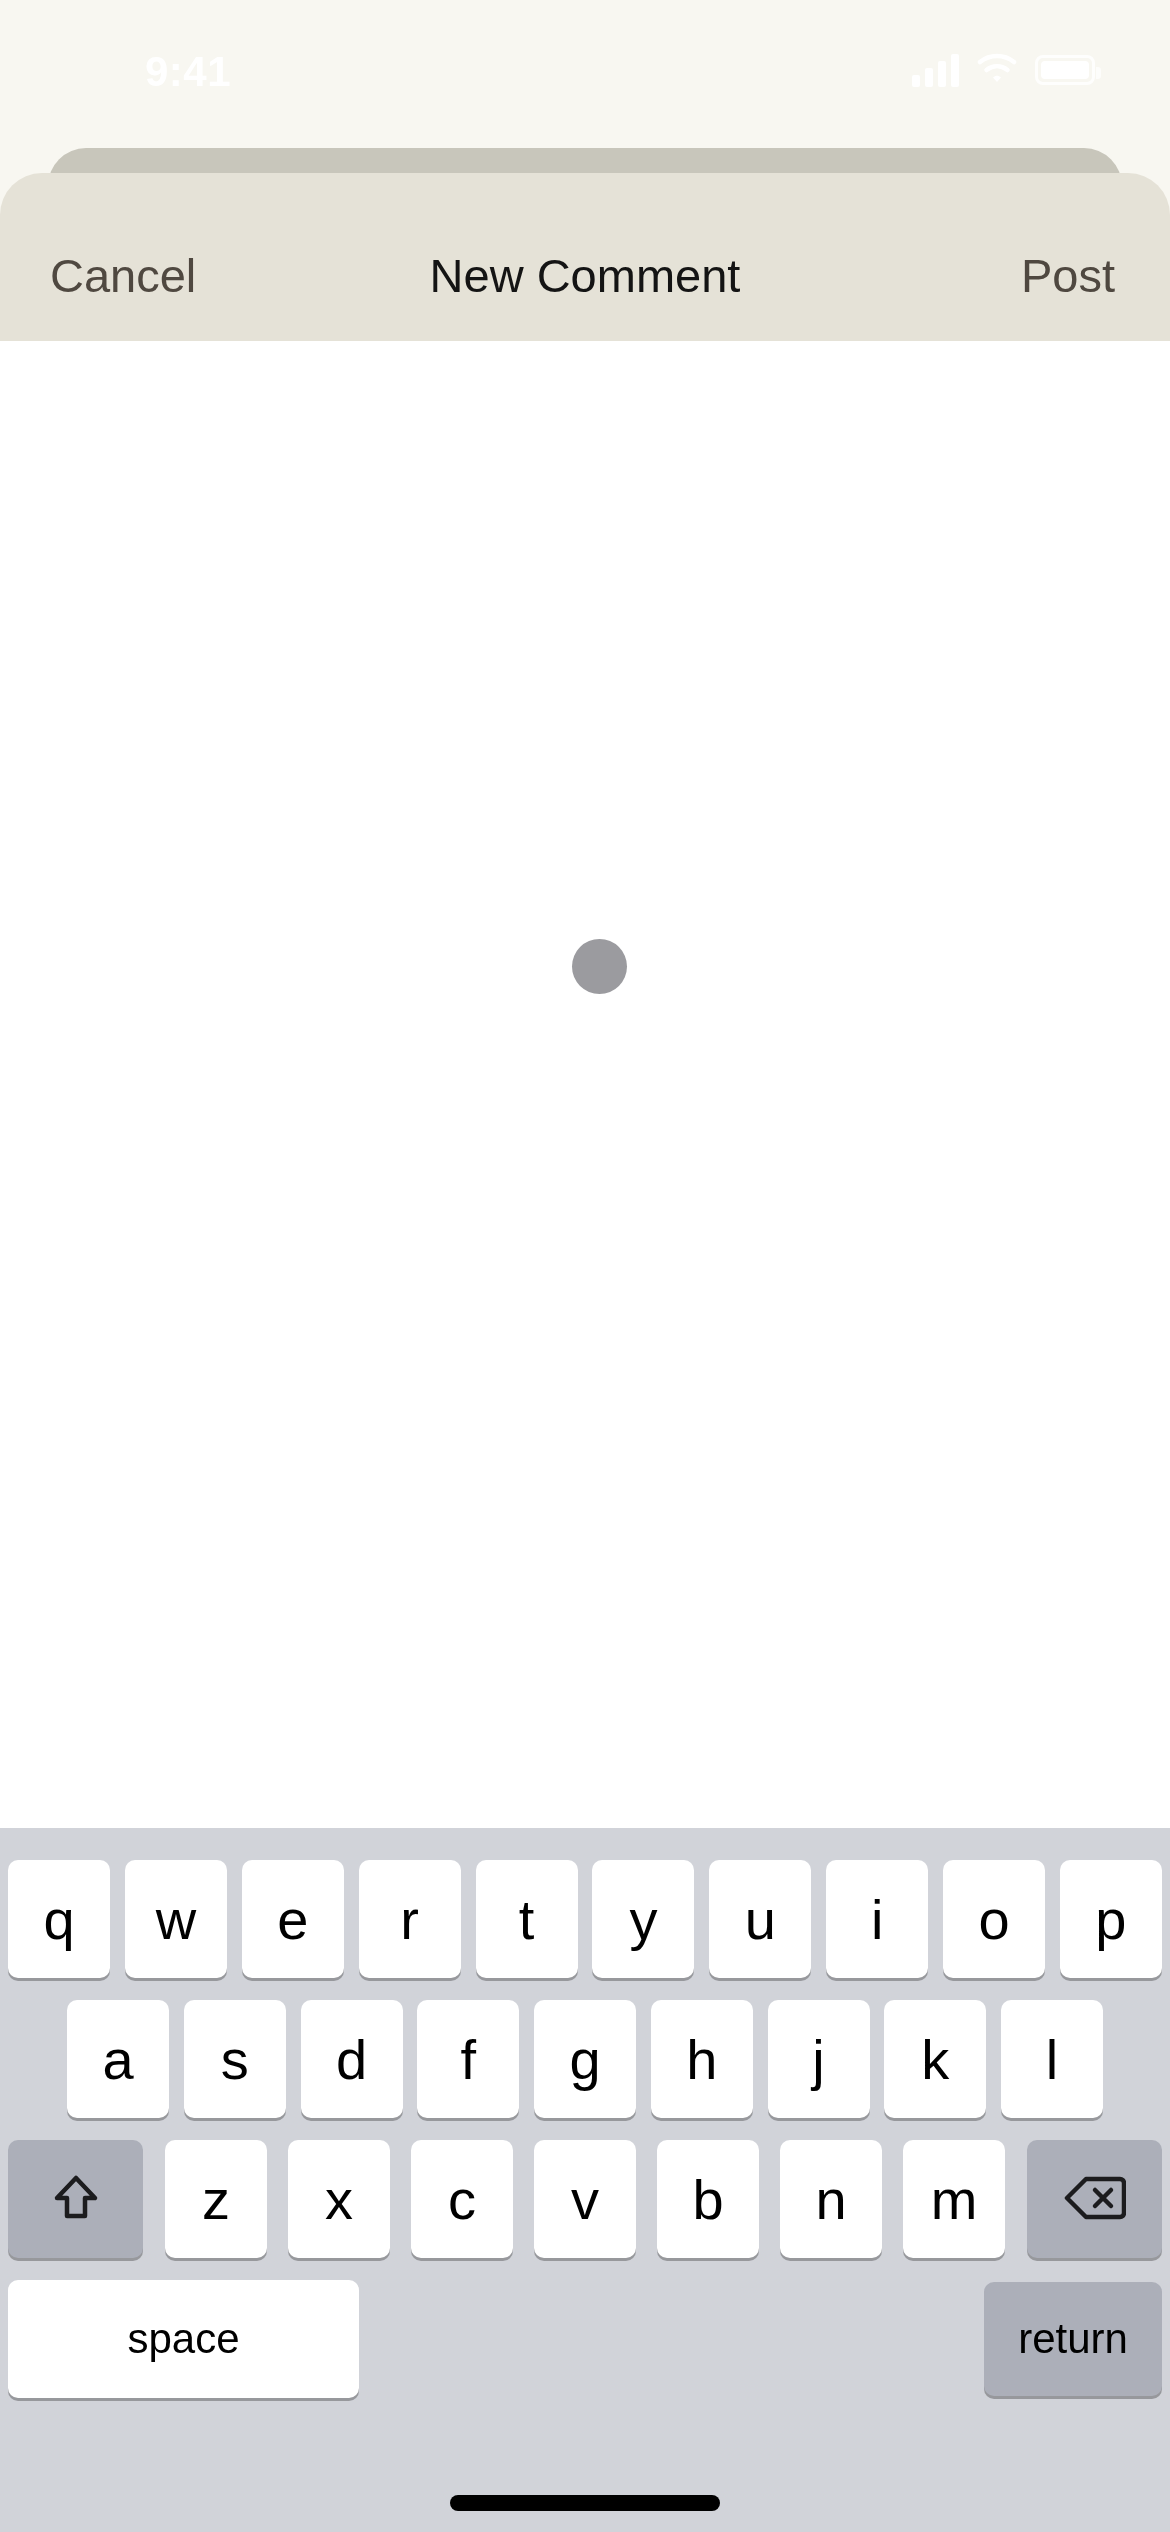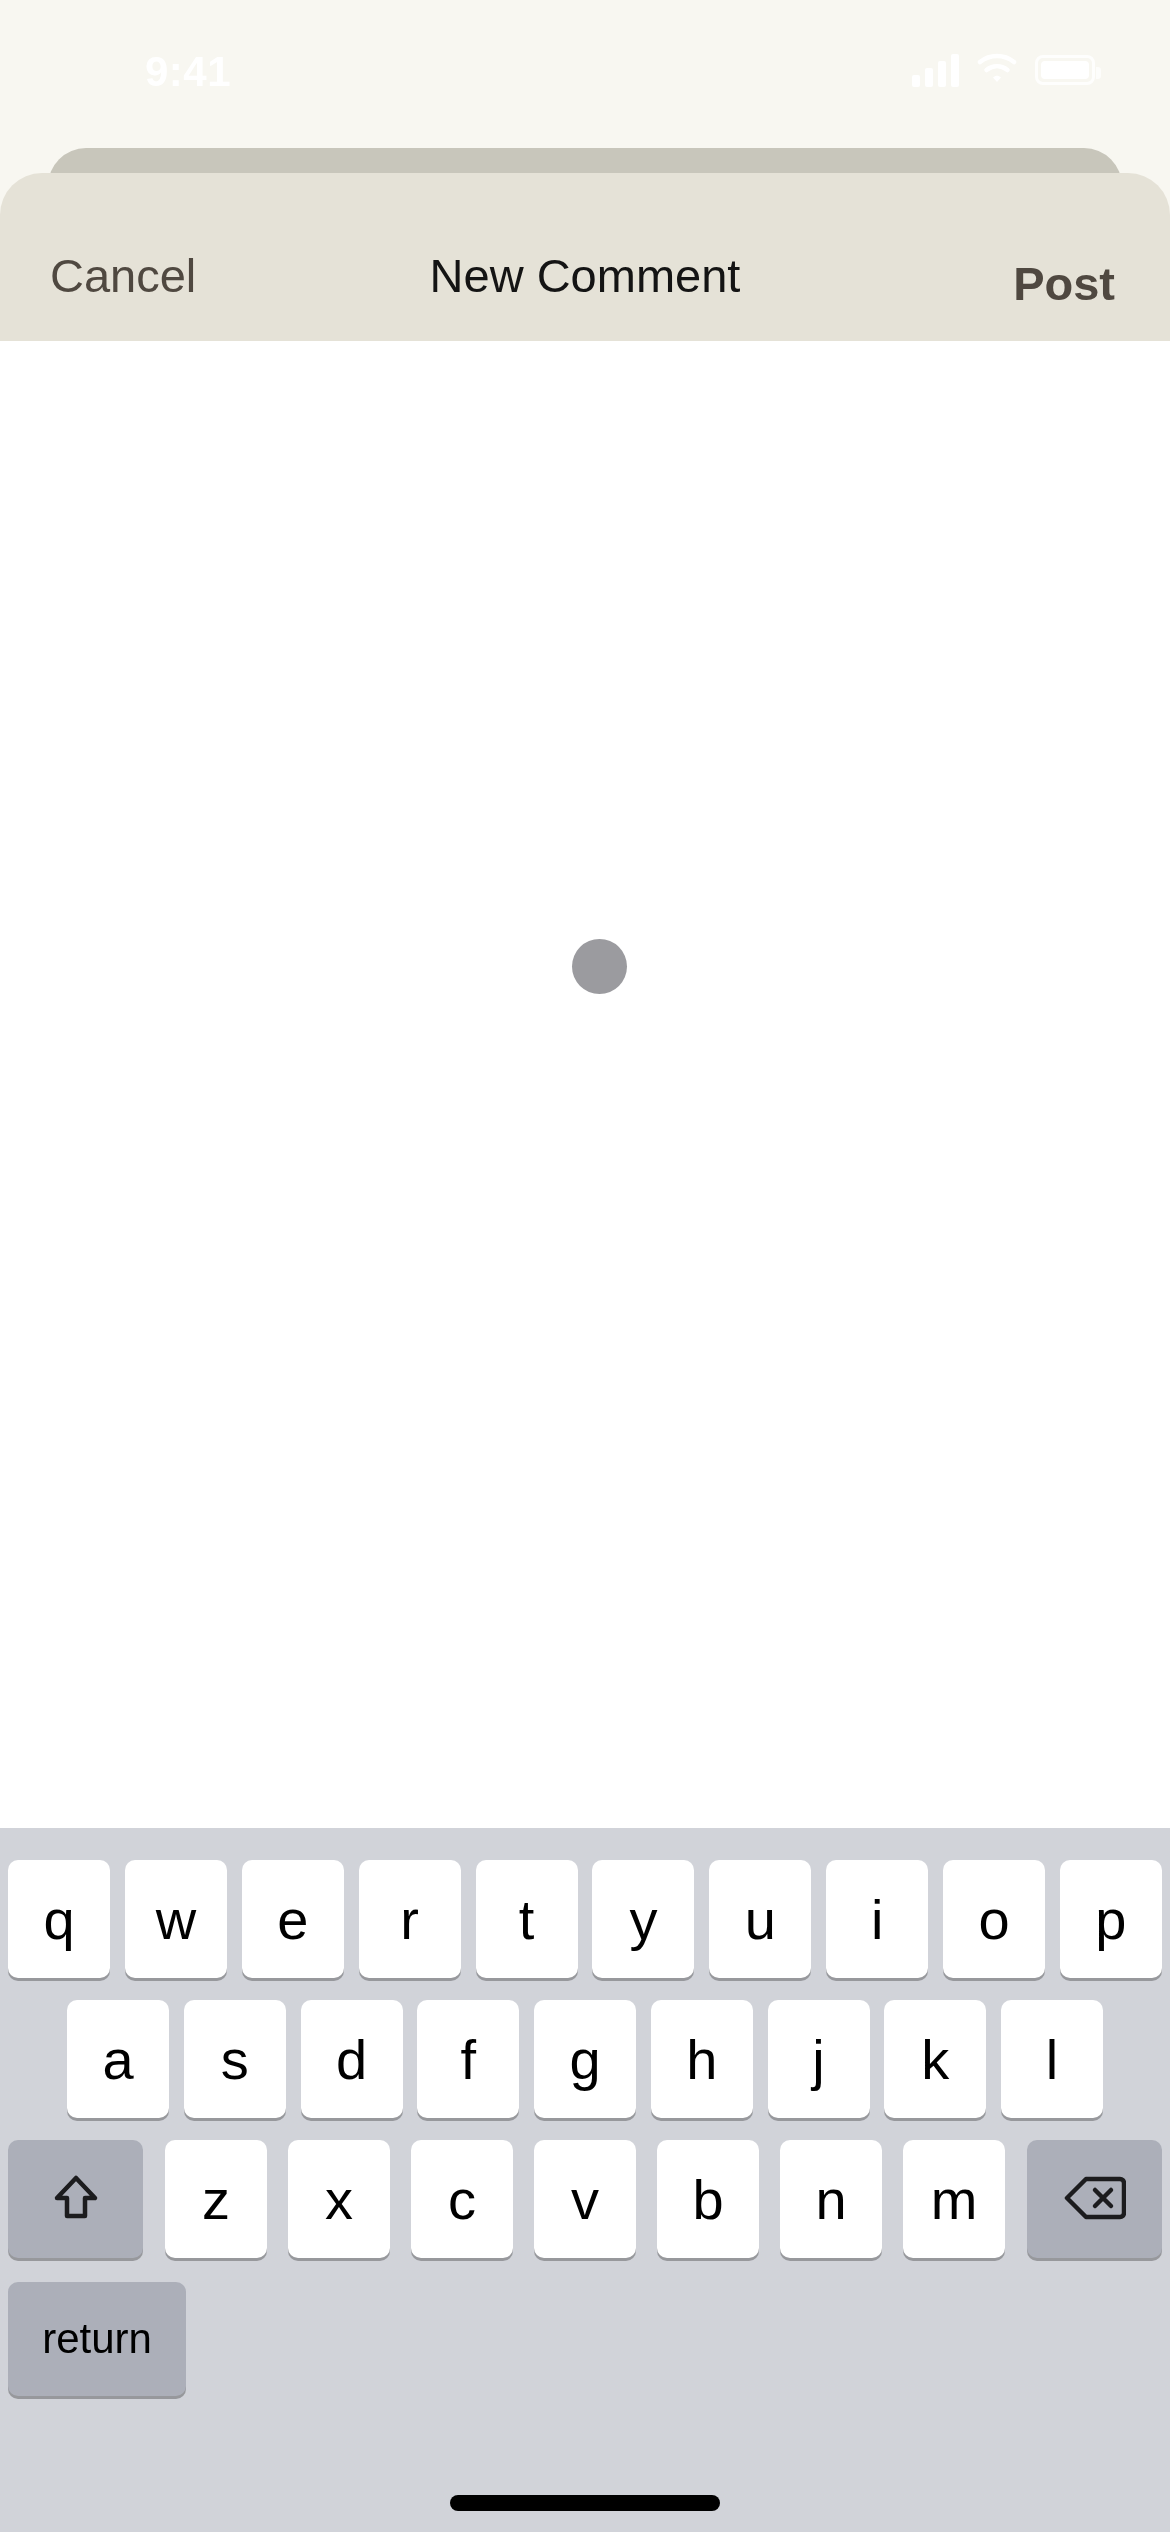--- a/index.html
+++ b/index.html
@@ -71,23 +71,23 @@
     background:none; border:none; font-family:inherit; cursor:pointer;
     padding:0; line-height:1;
   }
   #nav-title {
     position:absolute; left:0; width:1170px; top:50%;
     transform:translateY(-50%); text-align:center;
     font-size:47px; color:#141414; font-weight:400; line-height:1;
   }
   #post-btn {
     position:absolute; right:55px; top:50%; transform:translateY(-50%);
-    font-size:47px; color:#4f4840; font-weight:700;
+    font-size:47px; color:#4f4840; font-weight:400;
     background:none; border:none; font-family:inherit; cursor:pointer;
-    padding:0; line-height:1;margin-top:8px;
+    padding:0; line-height:1;
   }
 
   
   #content-area {
     position:absolute; left:0; top:168px; width:1170px; height:1487px;
     background:#ffffff;
   }
   #loading-dot {
     position:absolute; left:572px; top:598px;
     width:55px; height:55px; border-radius:50%;
@@ -221,20 +221,21 @@
           <span>
             <svg width="62" height="48" viewBox="0 0 62 48" fill="none">
               <path d="M22 5 H56 a4 4 0 0 1 4 4 v30 a4 4 0 0 1 -4 4 H22 L3 24 Z" stroke="#1c1c1e" stroke-width="4.5" stroke-linejoin="round" fill="none"></path>
               <path d="M31 16 L47 32 M47 16 L31 32" stroke="#1c1c1e" stroke-width="4.5" stroke-linecap="round"></path>
             </svg>
           </span>
         </button>
       </div>
 
       <div class="kb-row" id="row4">
+        <button class="key" id="key-space">space</button>
         <button class="key fn" id="key-return">return</button>
       </div>
 
     </div>
   </div>
 
   <div id="home-indicator"></div>
 </div>
 
 </body></html>

